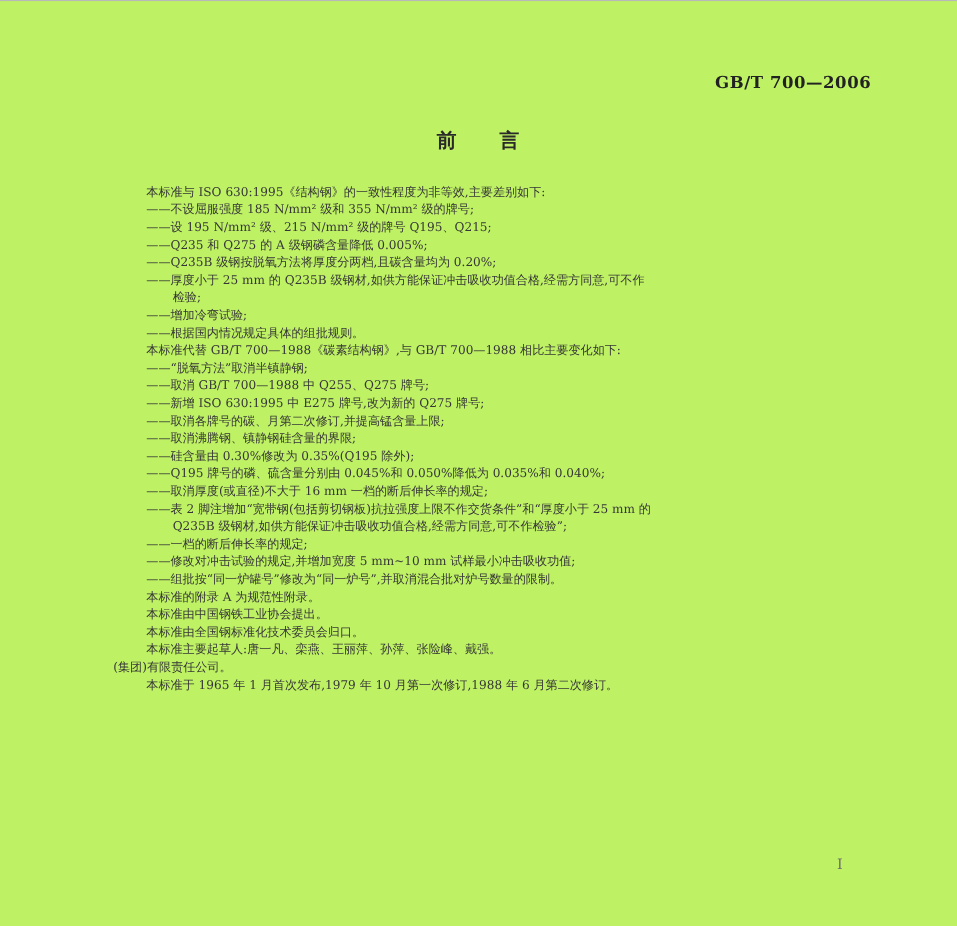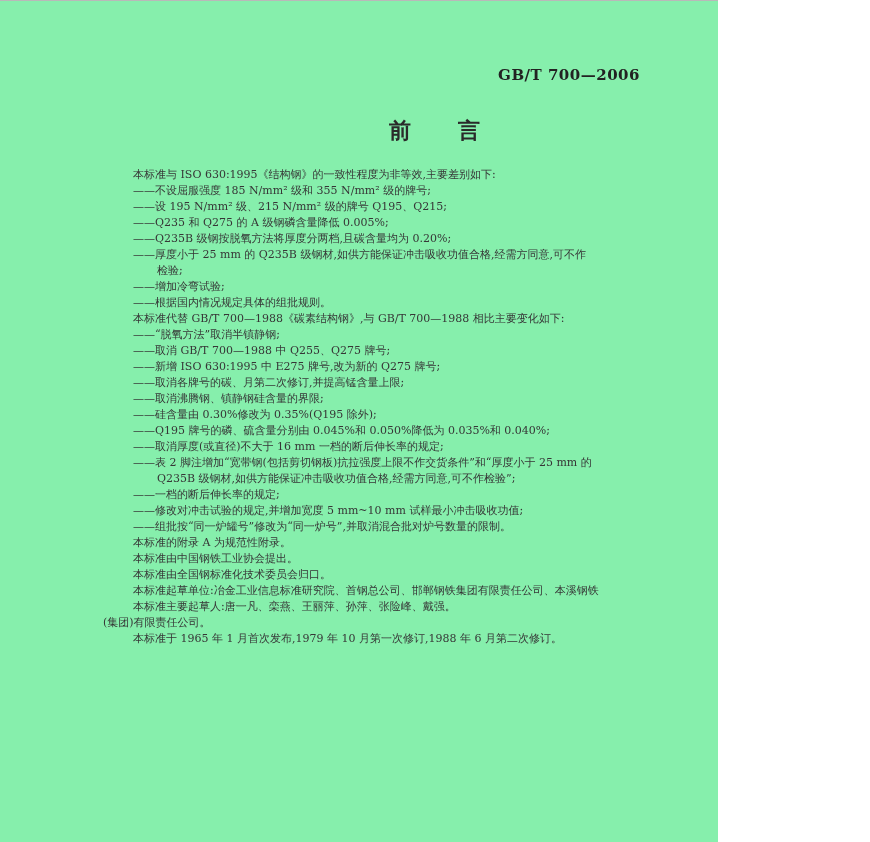--- a/index.html
+++ b/index.html
@@ -2,23 +2,23 @@
 <html><head>
 <meta charset="utf-8">
 <style>
   html, body {
     margin: 0;
     padding: 0;
     background: #ffffff;
   }
   .page {
     position: relative;
-    width: 718px;
+    width: 870px;
     height: 842px;
-    background: #86efac;
+    background: #bef264;
     overflow: hidden;
     font-family: "DejaVu Serif", "Liberation Serif", serif;
     color: #333;
   }
   .top-edge {
     position: absolute;
     top: 0;
     left: 0;
     width: 100%;
     height: 1px;
@@ -32,21 +32,21 @@
     font-weight: bold;
     letter-spacing: 0.5px;
     color: #222;
   }
   .title {
     position: absolute;
     top: 116px;
     left: 0;
     width: 870px;
     text-align: center;
-    font-size: 22px;
+    font-size: 18px;
     font-weight: bold;
     letter-spacing: 1px;
     color: #2a2a2a;
   }
   .content {
     position: absolute;
     left: 103px;
     top: 167px;
     width: 700px;
     font-size: 11px;
@@ -98,20 +98,19 @@
       <div class="line indent">——Q195 牌号的磷、硫含量分别由 0.045%和 0.050%降低为 0.035%和 0.040%;</div>
       <div class="line indent">——取消厚度(或直径)不大于 16 mm 一档的断后伸长率的规定;</div>
       <div class="line indent">——表 2 脚注增加“宽带钢(包括剪切钢板)抗拉强度上限不作交货条件”和“厚度小于 25 mm 的</div>
       <div class="line dashcont">Q235B 级钢材,如供方能保证冲击吸收功值合格,经需方同意,可不作检验”;</div>
       <div class="line indent">——一档的断后伸长率的规定;</div>
       <div class="line indent">——修改对冲击试验的规定,并增加宽度 5 mm~10 mm 试样最小冲击吸收功值;</div>
       <div class="line indent">——组批按“同一炉罐号”修改为“同一炉号”,并取消混合批对炉号数量的限制。</div>
       <div class="line indent">本标准的附录 A 为规范性附录。</div>
       <div class="line indent">本标准由中国钢铁工业协会提出。</div>
       <div class="line indent">本标准由全国钢标准化技术委员会归口。</div>
-      <div class="line indent">本标准起草单位:冶金工业信息标准研究院、首钢总公司、邯郸钢铁集团有限责任公司、本溪钢铁</div>
       <div class="line indent">本标准主要起草人:唐一凡、栾燕、王丽萍、孙萍、张险峰、戴强。</div>
       <div class="line margin">(集团)有限责任公司。</div>
       <div class="line indent">本标准于 1965 年 1 月首次发布,1979 年 10 月第一次修订,1988 年 6 月第二次修订。</div>
     </div>
 
   <div class="page-number">I</div>
 </div>
 
 </body></html>

